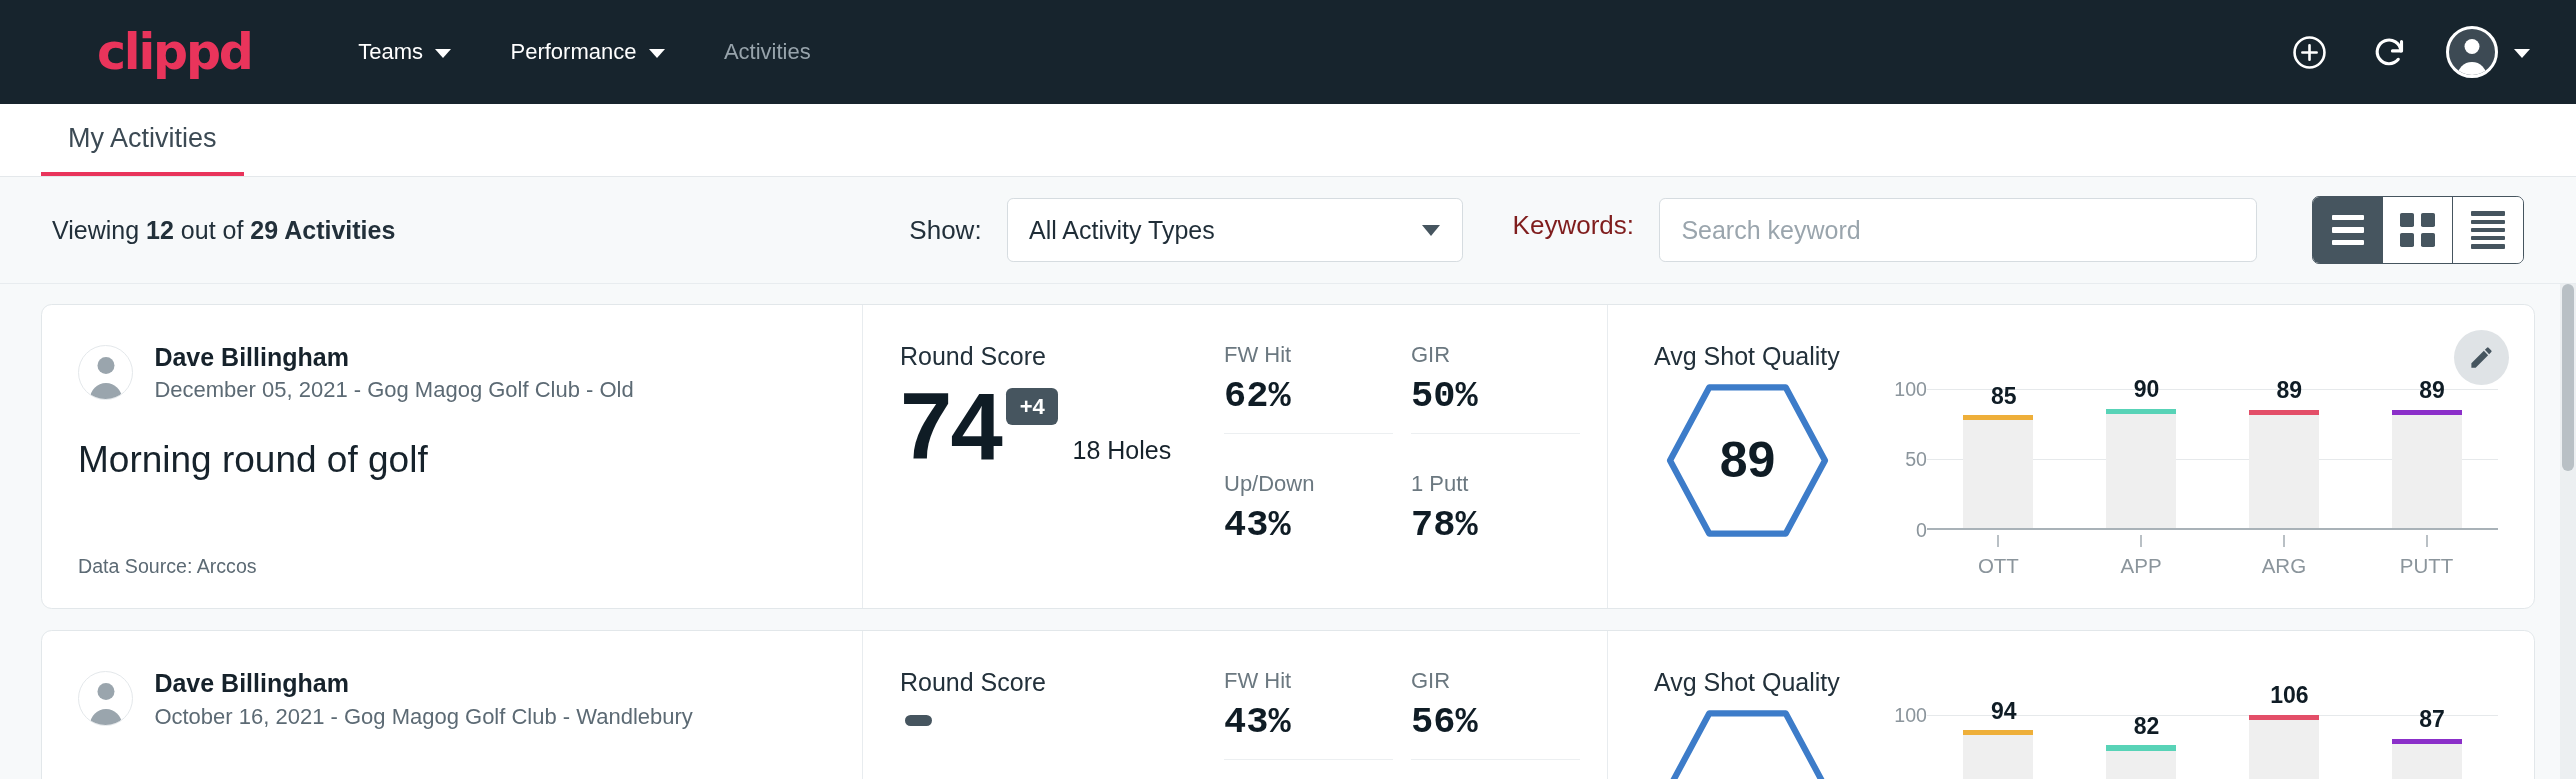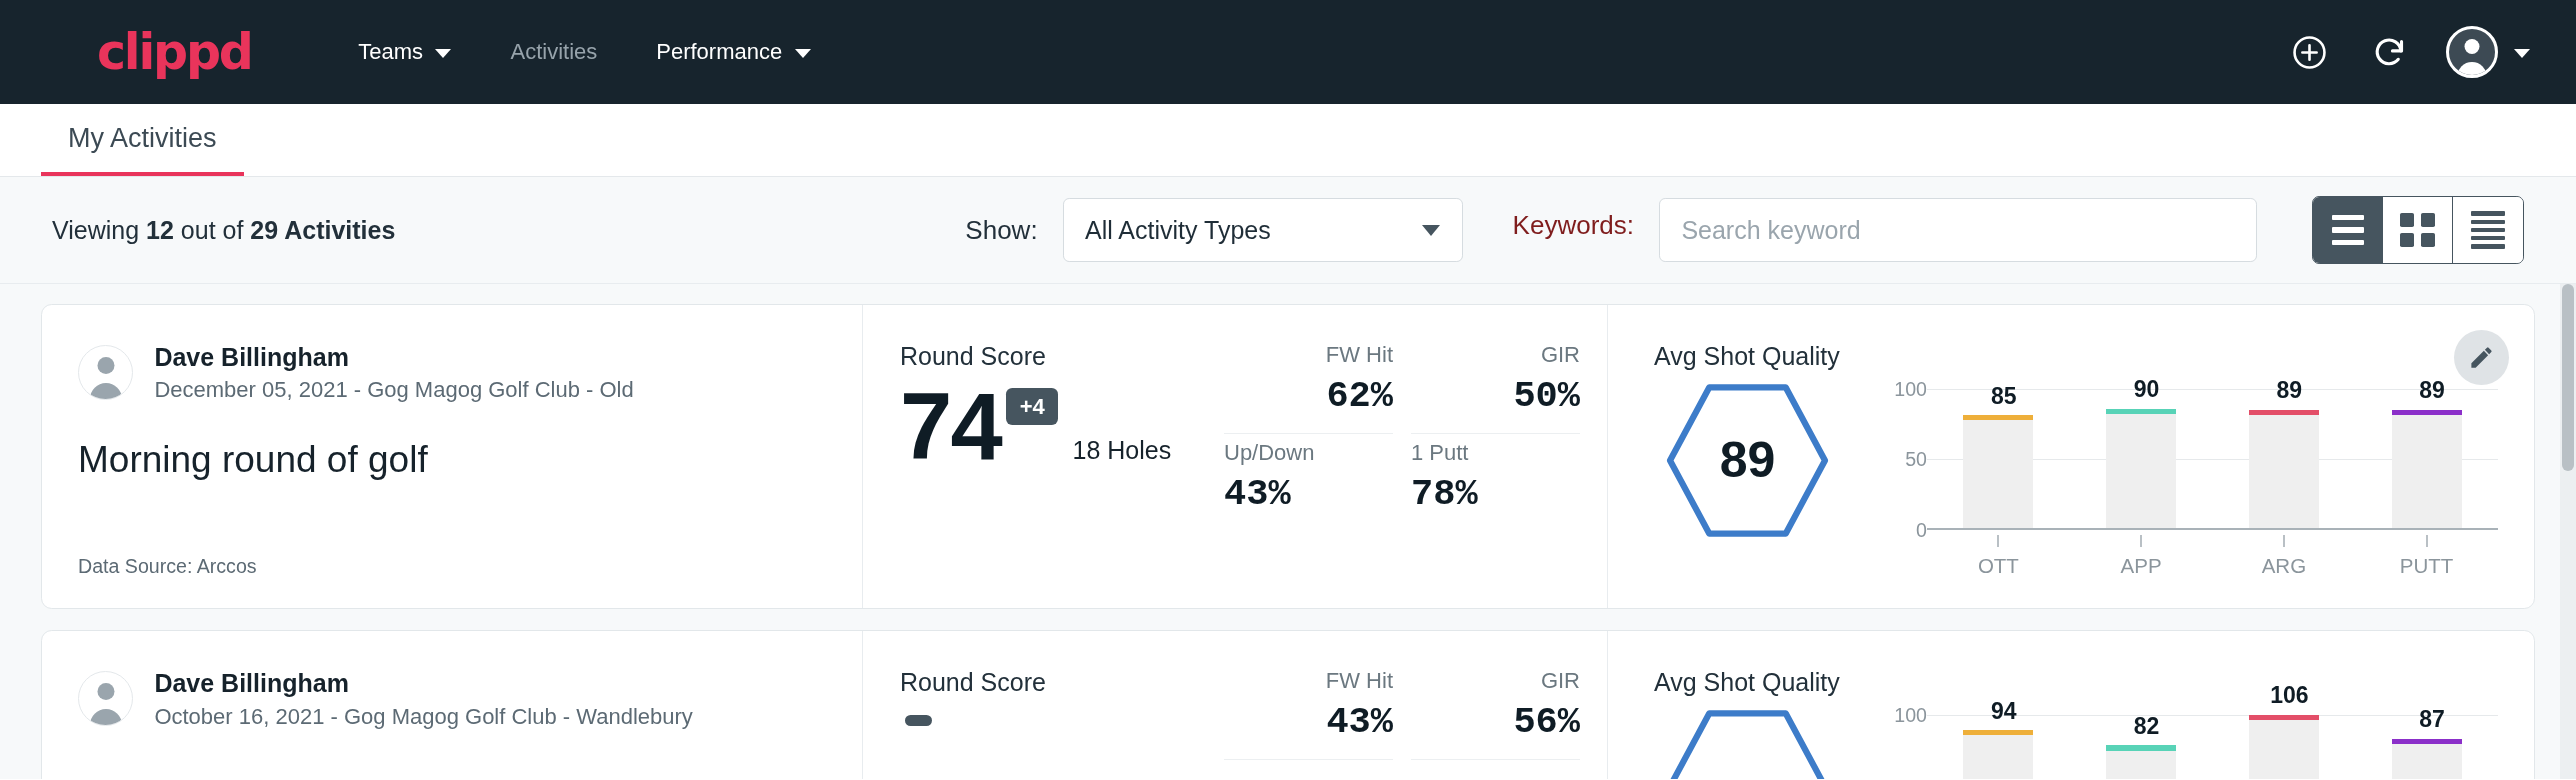--- a/index.html
+++ b/index.html
@@ -105,21 +105,21 @@
   .viewing {
     font-size: 25px; color: #22303a; white-space: nowrap;
   }
   .viewing b { font-weight: 700; }
   .filter-mid {
     margin-left: auto;
     display: flex; align-items: center; gap: 0;
   }
   .lbl-show { font-size: 26px; color: #22303a; margin-right: 25px; }
   .select-box {
-    width: 400px; height: 64px;
+    width: 456px; height: 64px;
     background: #fff; border: 0.9px solid #d6dce0; border-radius: 6.2px;
     display: flex; align-items: center; padding: 0 21.4px;
     font-size: 25px; color: #1f2d37; cursor: pointer; justify-content: space-between;
   }
   .select-box .caret {
     margin-left: auto;
     width: 0; height: 0;
     border-left: 9.8px solid transparent;
     border-right: 9.8px solid transparent;
     border-top: 11.6px solid #46555f;
@@ -223,21 +223,21 @@
   
   .c-stats {
     width: 384px;
     padding: 37px 27px 30px 0;
     border-right: 0.9px solid #e8ecef;
   }
   .stat-grid { display: grid; grid-template-columns: 1fr 1fr; column-gap: 18px; }
   .stat {
     padding-bottom: 16px;
   }
-  .stat.top { border-bottom: 1.8px solid #eceff1; margin-bottom: 6px; text-align: right; }
+  .stat.top { border-bottom: 1.8px solid #eceff1; margin-bottom: 37px; }
   .stat-lbl { font-size: 22px; color: #6b7880; }
   .stat-val { font-size: 37px; font-weight: 700; color: #0f1c25; margin-top: 7.1px; font-family: Liberation Mono, monospace; }
 
   
   .c-qual {
     flex: 1;
     padding: 37px 36px 30px 46px;
     display: flex; flex-direction: column;
   }
   .qual-body { display: flex; align-items: flex-start; gap: 36px; margin-top: 9px; }
@@ -300,26 +300,26 @@
 <body>
 
 <div class="topnav">
   <div class="logo">clippd</div>
 
   <div class="nav-items">
     <div class="nav-item">
       <span>Teams</span>
       <span class="chev-dn"></span>
     </div>
-    <div class="nav-item dim">
-      <span>Activities</span>
-    </div>
     <div class="nav-item">
       <span>Performance</span>
       <span class="chev-dn"></span>
+    </div>
+    <div class="nav-item dim">
+      <span>Activities</span>
     </div>
   </div>
 
   <div class="nav-right">
     <div class="icon-btn">
       <svg width="39" height="39" viewBox="0 0 24 24" fill="none" stroke="#ffffff" stroke-width="1.6">
         <circle cx="12" cy="12" r="9.2"></circle>
           <path d="M12 7.6v8.8M7.6 12h8.8" stroke-linecap="round"></path>
       </svg>
     </div>

